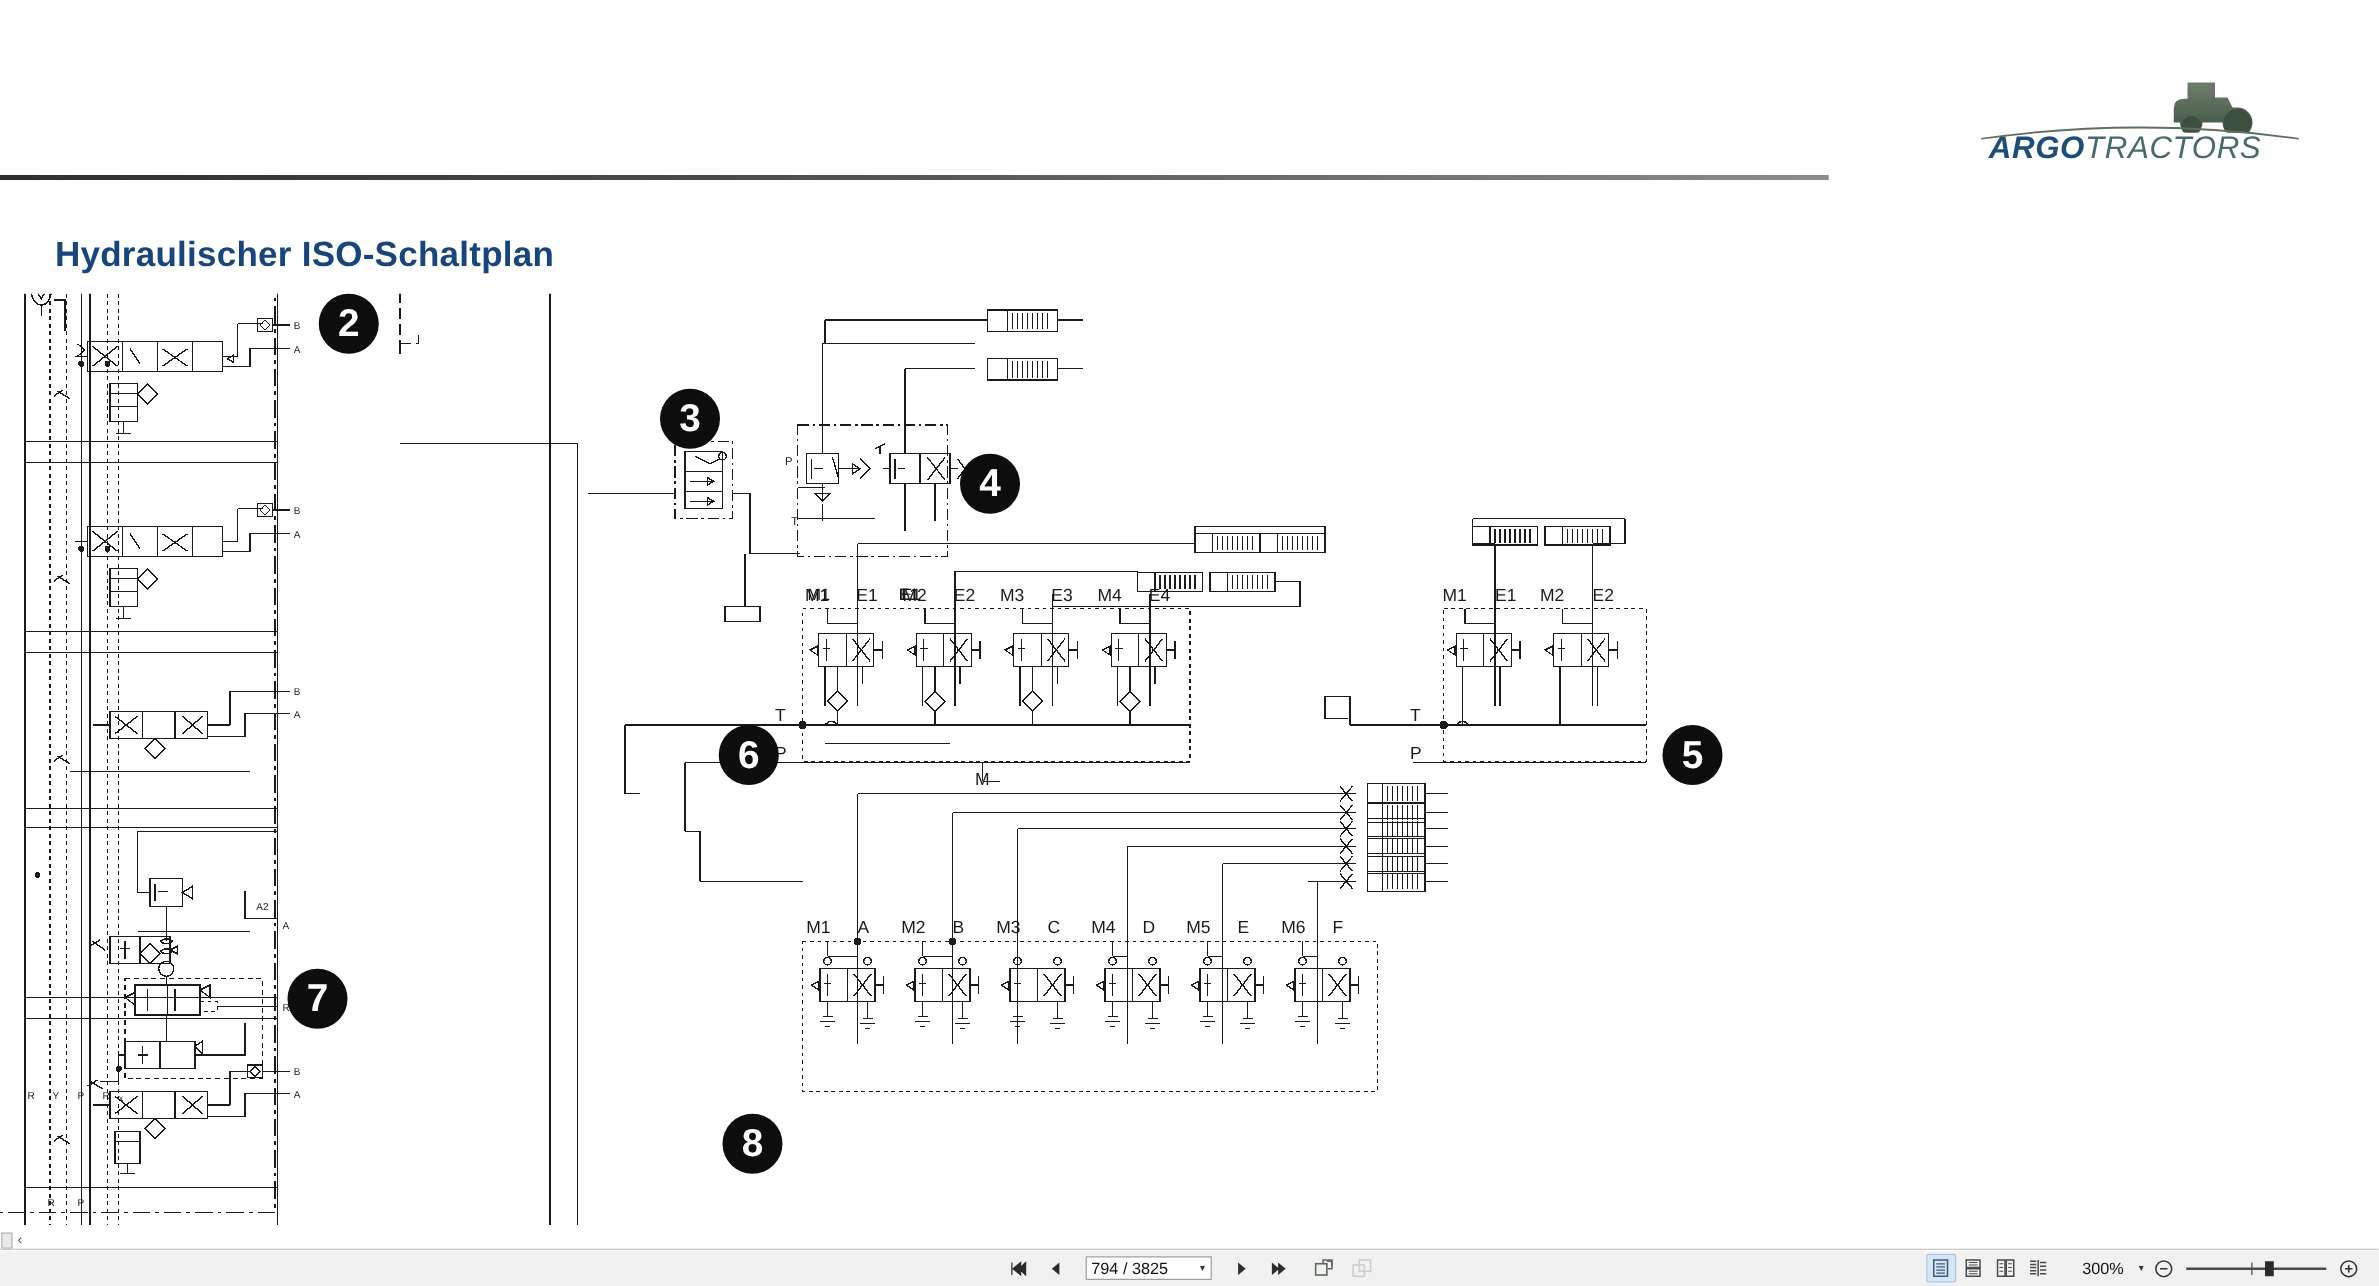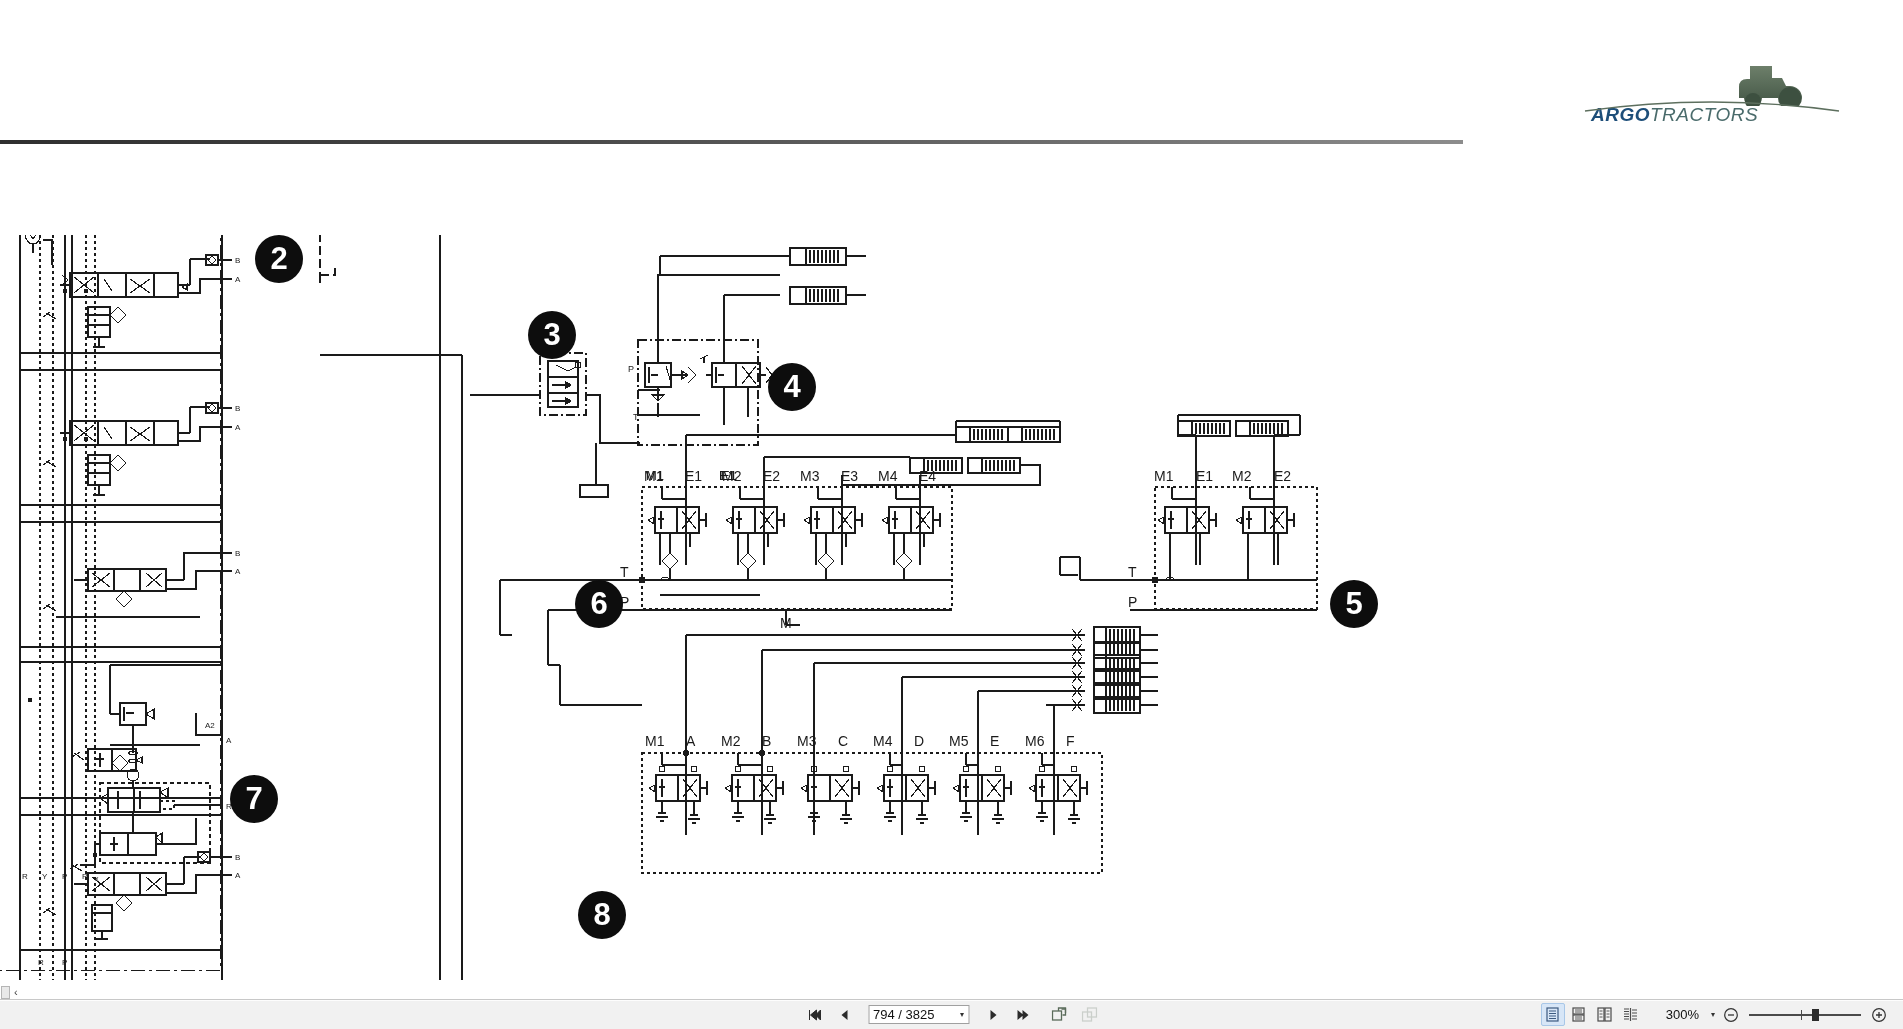--- a/index.html
+++ b/index.html
@@ -7,21 +7,21 @@
 
   #app{position:relative;width:1903px;height:1029px;background:#fff;}
 
   
   #page{position:absolute;left:0;top:0;width:1903px;height:1000px;background:#fff;overflow:hidden;}
 
   
   #logo{position:absolute;right:62px;top:60px;width:250px;height:70px;}
   #logo .tractor{position:absolute;left:104px;top:0;width:135px;height:46px;}
   #logo .wordmark{position:absolute;left:0;top:44px;width:250px;height:26px;
-      font-size:19px;letter-spacing:.5px;white-space:nowrap;}
+      font-size:25px;letter-spacing:.5px;white-space:nowrap;}
   #logo .wm-argo{font-weight:bold;font-style:italic;color:#1d4e79;}
   #logo .wm-tractors{font-style:italic;color:#4a6b6b;}
 
   #header-rule{position:absolute;left:0;top:140px;width:1463px;height:4px;
       background:linear-gradient(to right,#2f2f2f 0%,#4a4a4a 40%,#8c8c8c 100%);}
 
   #doc-title{position:absolute;left:44px;top:188px;font-size:28px;font-weight:bold;
       color:#17457c;letter-spacing:.2px;white-space:nowrap;}
 
   
@@ -83,20 +83,21 @@
         <ellipse cx="58" cy="41" rx="8" ry="8" fill="#3d5040"></ellipse>
       </svg>
       <div class="wordmark"><span class="wm-argo">ARGO</span><span class="wm-tractors">TRACTORS</span></div>
       <svg style="position:absolute;left:-8px;top:36px;width:258px;height:16px" viewBox="0 0 258 16">
         <path d="M2 15 Q129 -3 256 15" stroke="#5d6f5e" stroke-width="1.4" fill="none"></path>
       </svg>
     </div>
 
     <div id="header-rule"></div>
 
+    <div id="doc-title">Hydraulischer ISO-Schaltplan</div>
 
     <div id="drawing">
       <svg width="1903" height="765" viewBox="0 0 1903 765">
         <g fill="none" stroke="#1a1a1a" stroke-width="1.1" shape-rendering="crispEdges">
 
           <g>
 
             <rect x="-10" y="-10" width="230" height="745" stroke-dasharray="14,4,3,4" stroke-width="1"></rect>
 
             <line x1="-10" y1="-10" x2="222" y2="-10"></line>

